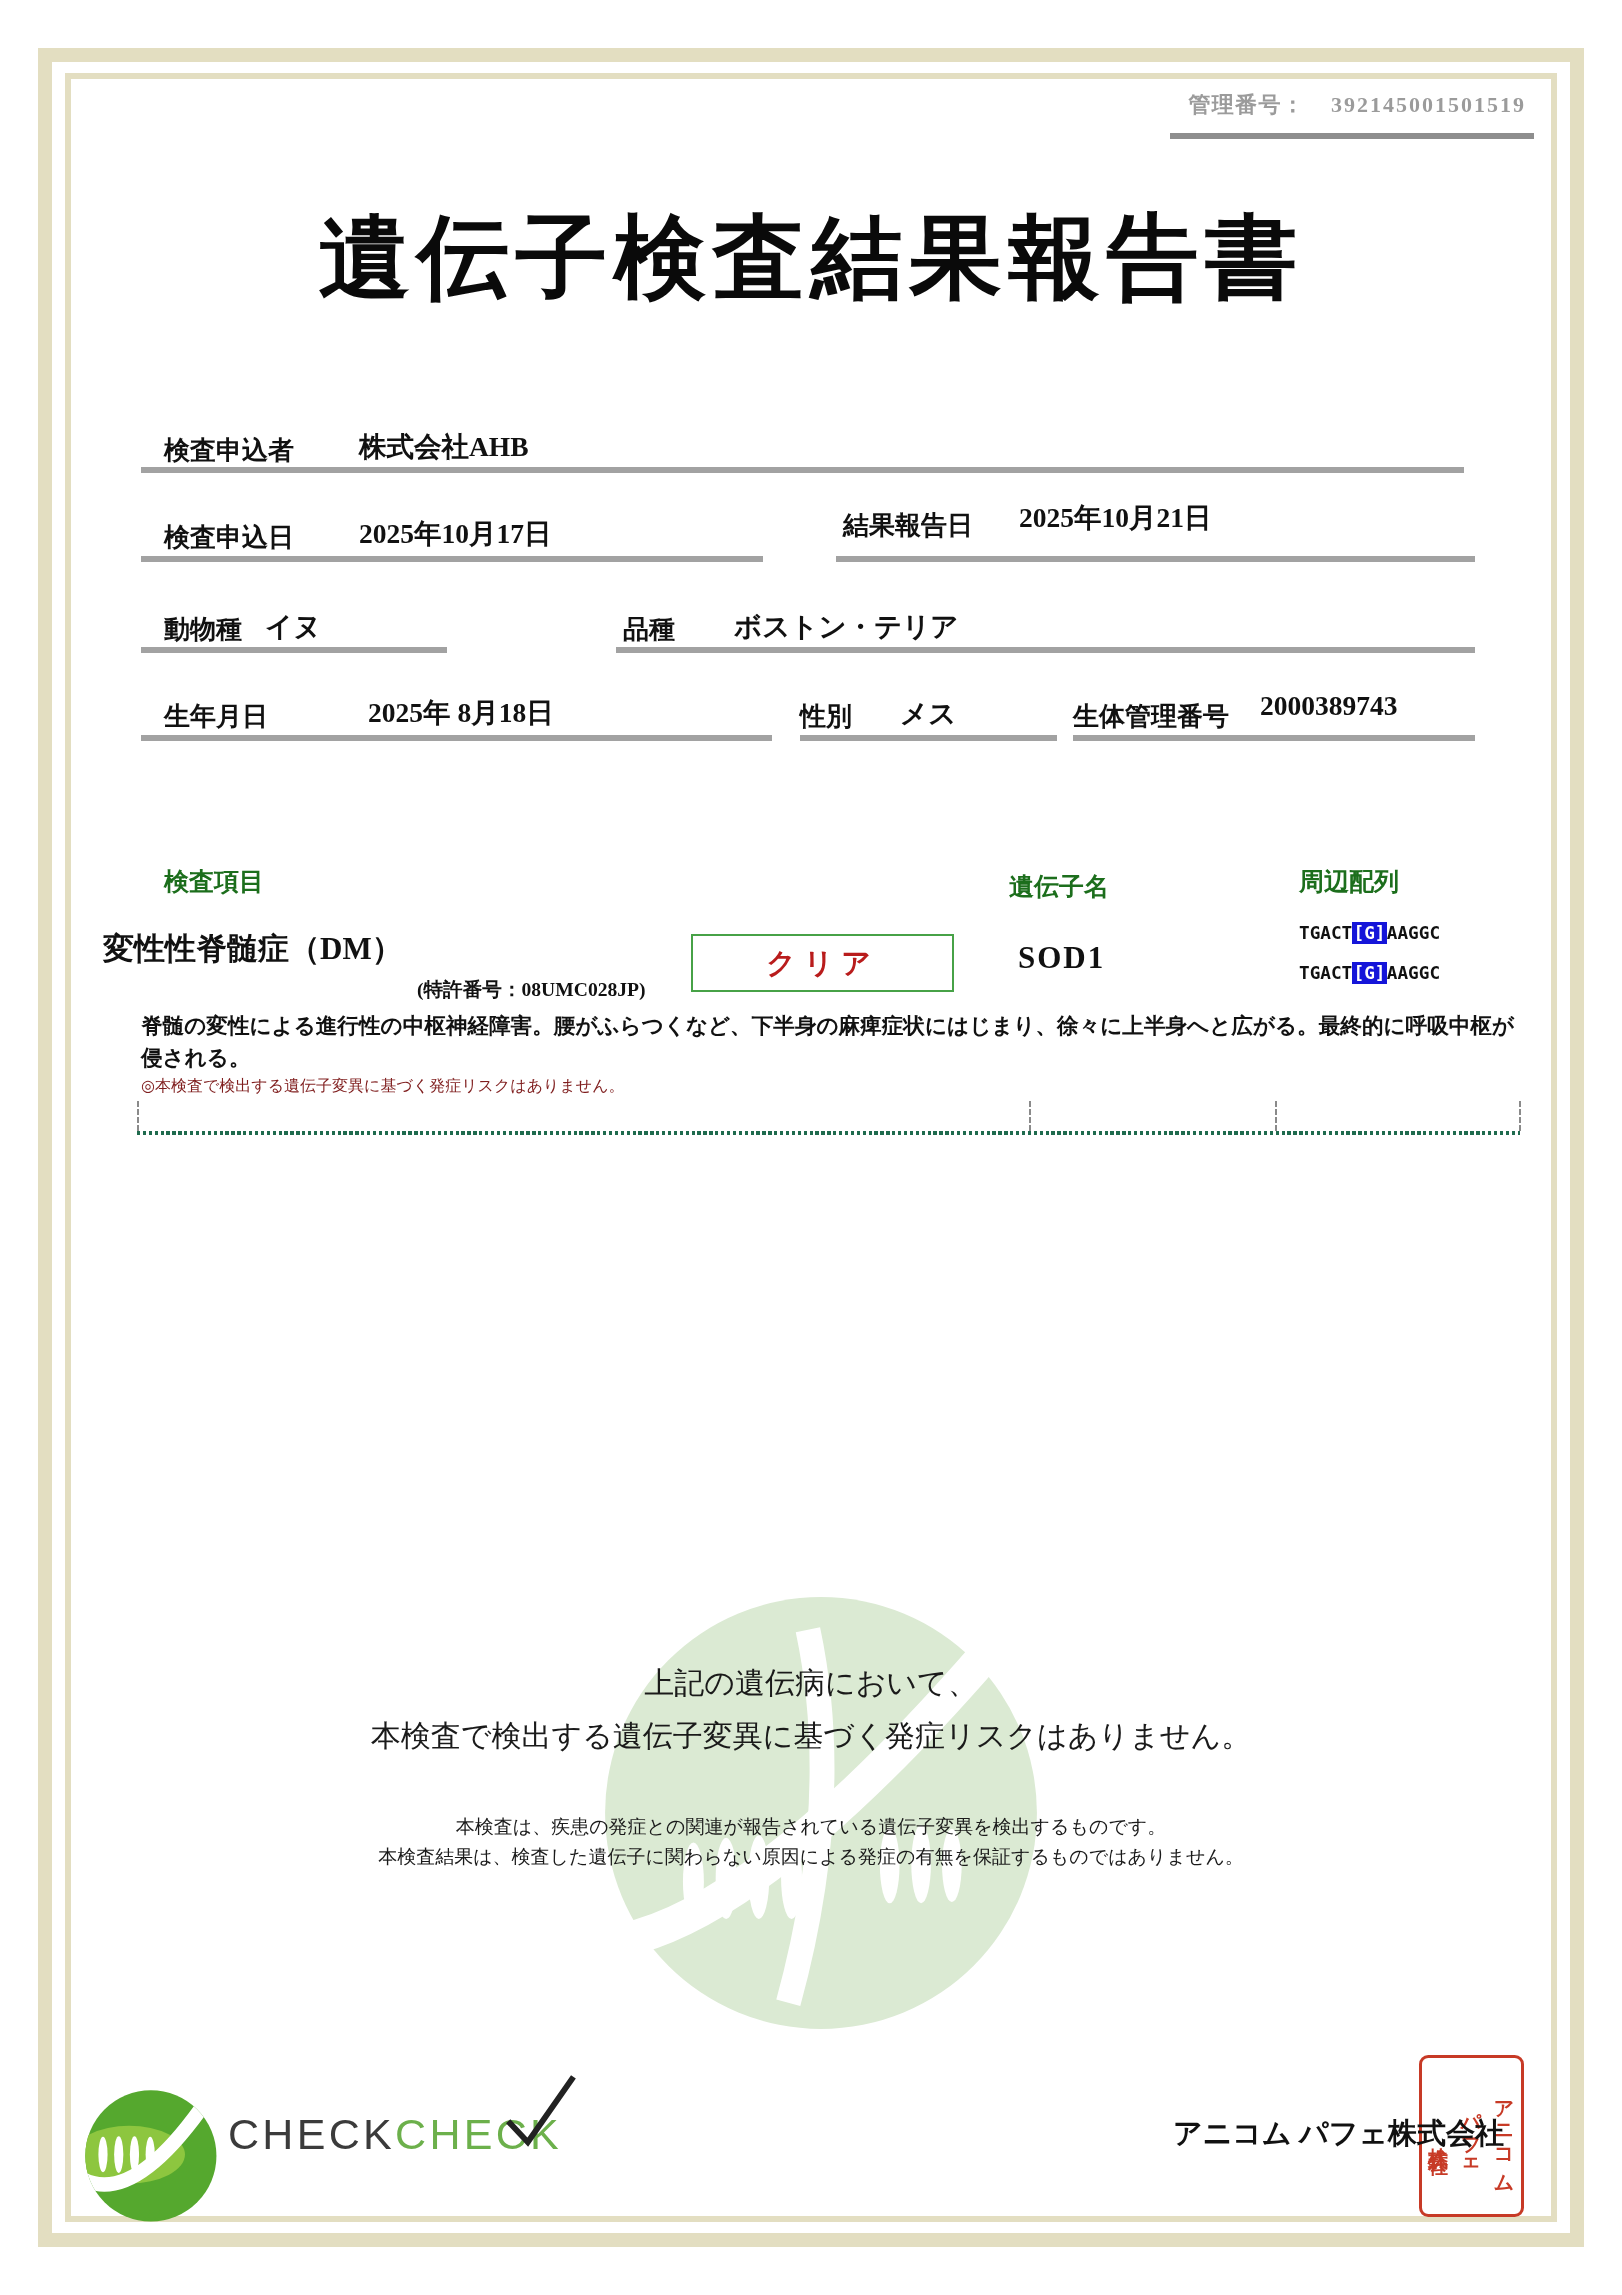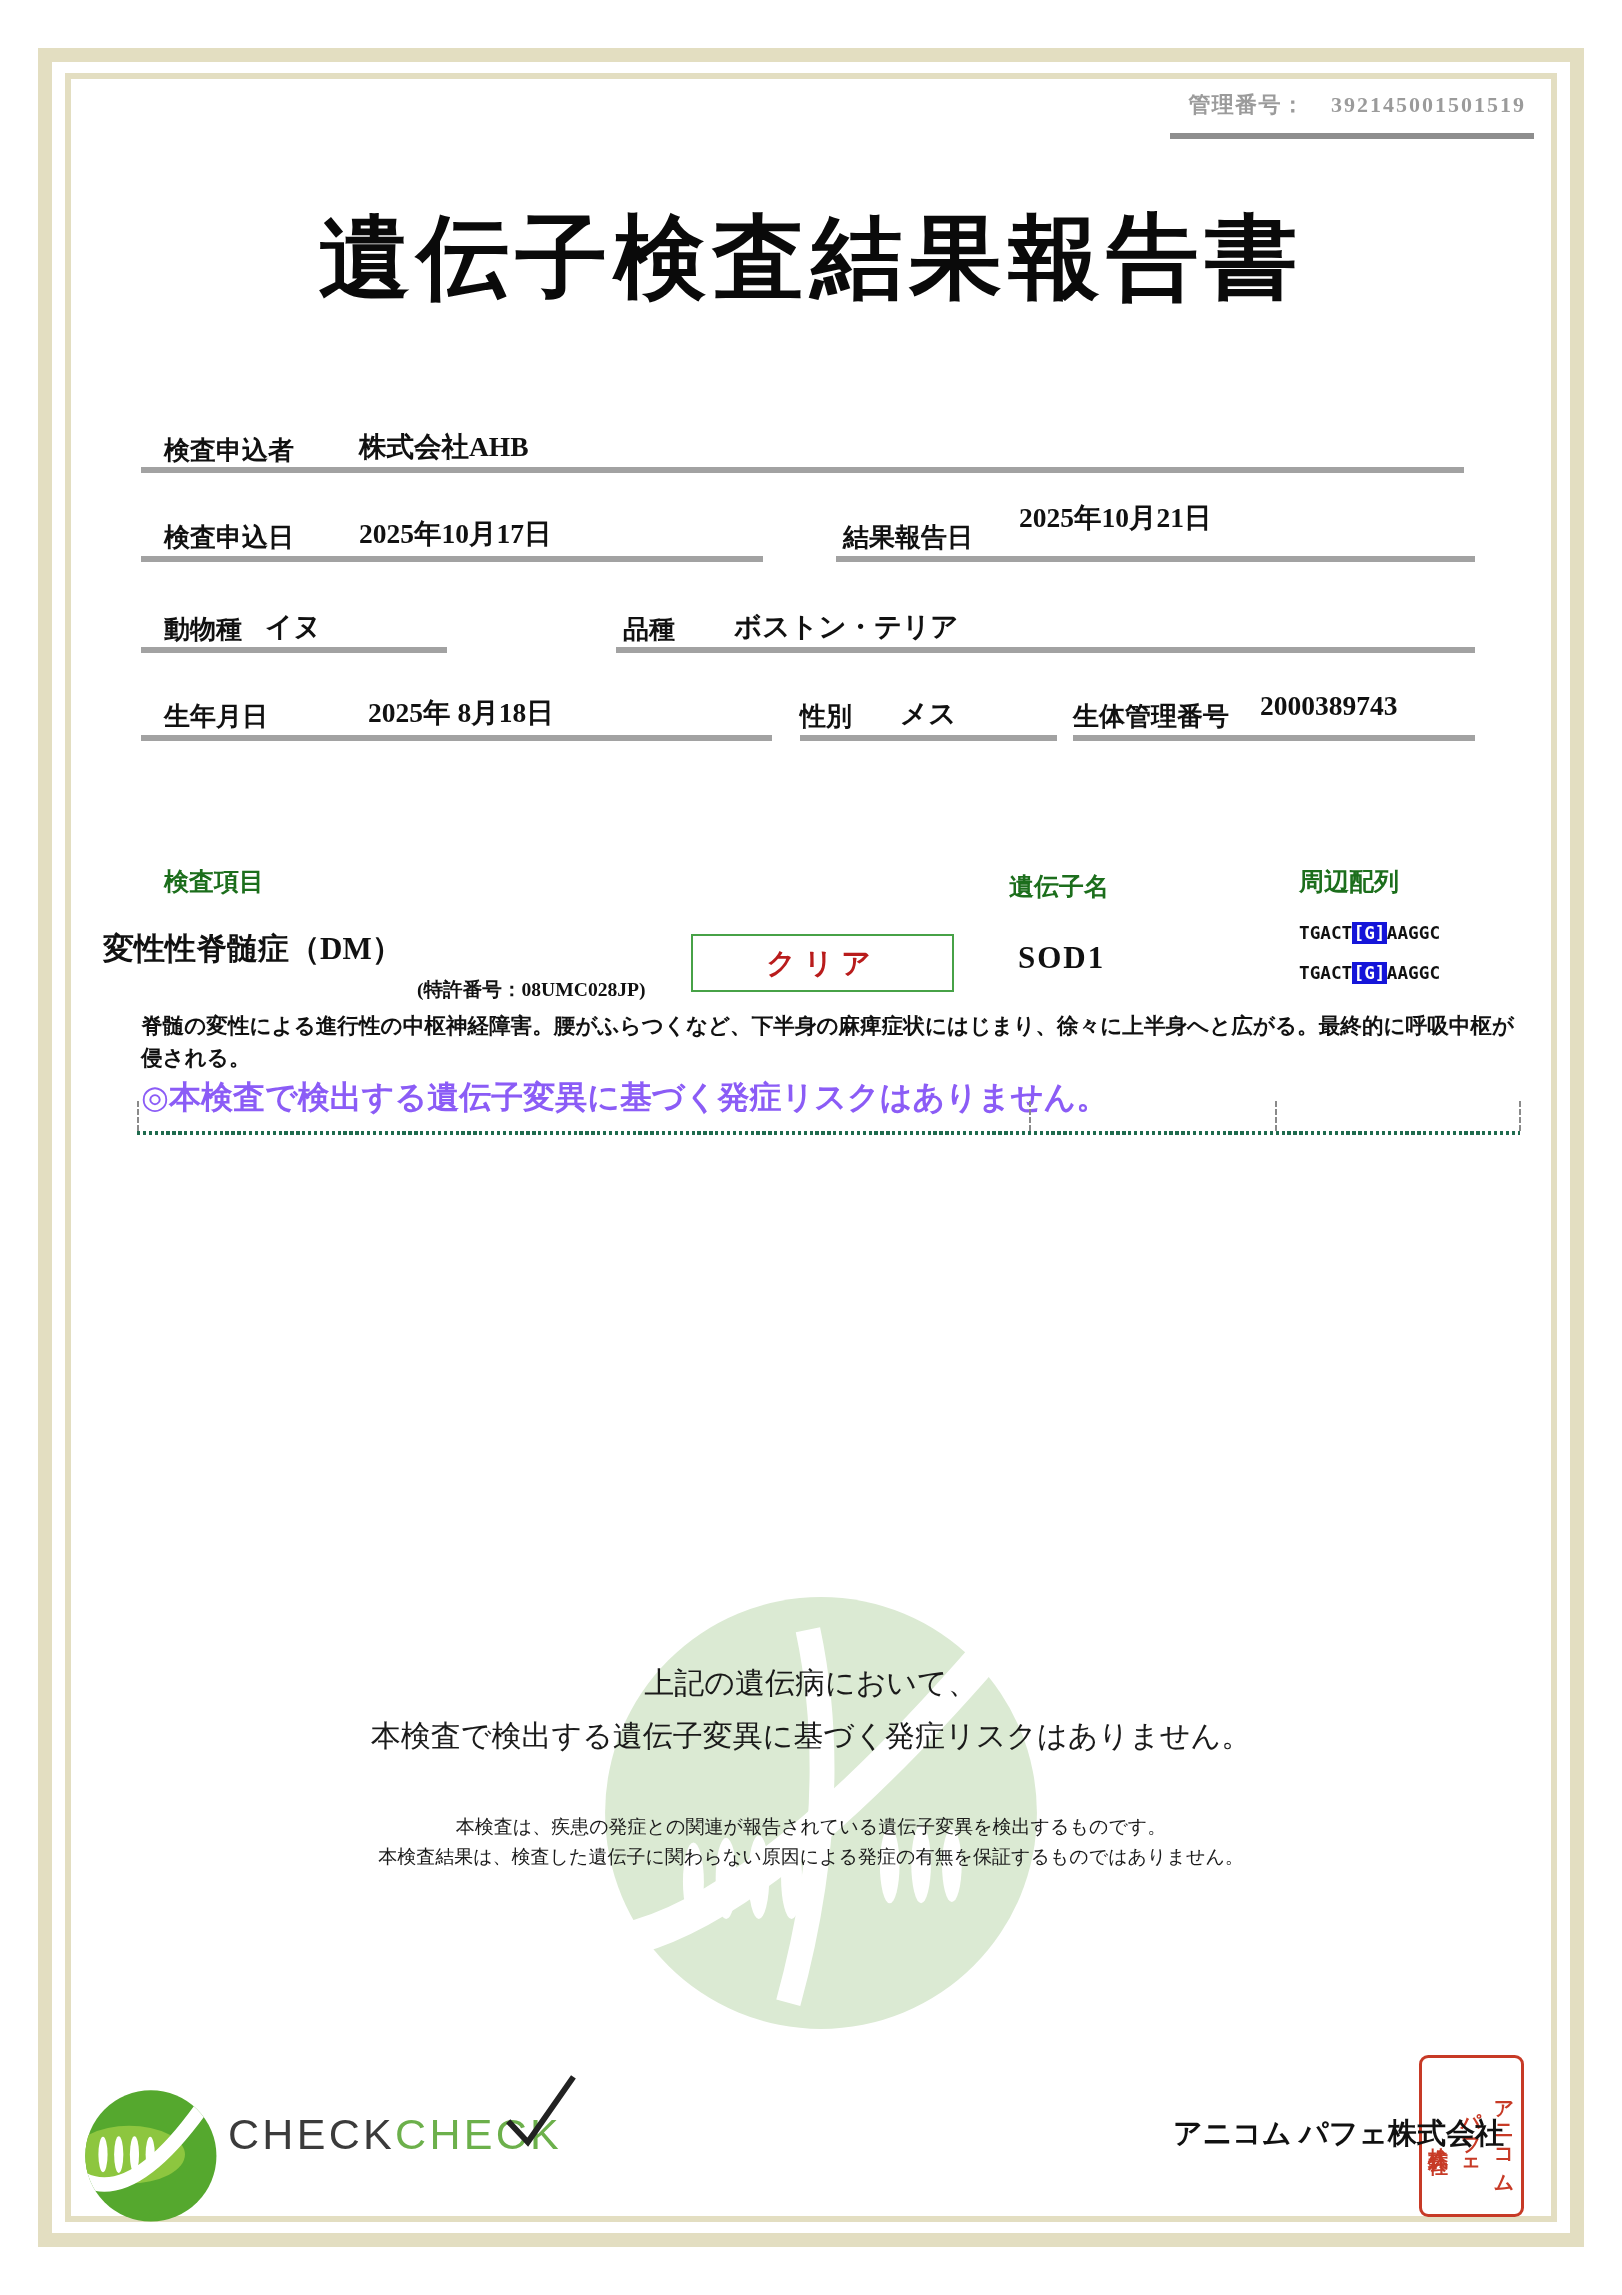--- a/index.html
+++ b/index.html
@@ -27,21 +27,21 @@
   .item-name{font-size:31px;font-weight:bold;white-space:nowrap;}
   .patent{font-size:19.6px;font-weight:bold;white-space:nowrap;}
   .result-box{left:691px;top:934px;width:259px;height:54px;border:2.6px solid #47a247;
               text-align:center;line-height:54px;font-size:29px;color:#b91c1c;
               letter-spacing:7.9px;font-weight:bold;}
   .gene-name{font-size:31px;letter-spacing:2px;font-weight:bold;}
   .seq{font-family:"DejaVu Sans Mono","Liberation Mono",monospace;font-size:17.7px;
        font-weight:bold;white-space:nowrap;}
   .seq .allele{background:#1515d9;color:#ffffff;padding:0.7px 1.3px;}
   .desc{left:141px;top:1011px;width:1389px;font-size:21.6px;font-weight:bold;line-height:1.48;}
-  .risk-note{left:141px;top:1076px;font-size:32px;font-weight:bold;color:#8b5cf6;white-space:nowrap;}
+  .risk-note{left:141px;top:1076px;font-size:16px;font-weight:normal;color:#7f1d1d;white-space:nowrap;}
   
   .dotted-bottom{left:137px;top:1131px;width:1383px;height:3.9px;
     background:repeating-linear-gradient(90deg,#1f6b4e 0 3.3px,transparent 3.3px 5.9px);}
   .vdash{width:0;height:30px;top:1101px;border-left:2px dashed #8a8a8a;}
   
   .sum-line{left:0;width:100%;text-align:center;z-index:2;
             font-family:"Liberation Sans","DejaVu Sans",sans-serif;color:#1a1a1a;}
   .sum-big{font-size:30px;}
   .sum-small{font-size:19px;}
   .watermark{left:592px;top:1584px;z-index:0;}
@@ -90,21 +90,21 @@
 
   <div class="abs title">遺伝子検査結果報告書</div>
 
   <div class="abs flabel" style="left:164px;top:433px;">検査申込者</div>
   <div class="abs fvalue" style="left:359px;top:429px;">株式会社AHB</div>
   <div class="abs uline" style="left:141px;top:467px;width:1323px;"></div>
 
   <div class="abs flabel" style="left:164px;top:520px;">検査申込日</div>
   <div class="abs fvalue" style="left:359px;top:516px;">2025年10月17日</div>
   <div class="abs uline" style="left:141px;top:556px;width:622px;"></div>
-  <div class="abs flabel" style="left:843px;top:520px;">結果報告日</div>
+  <div class="abs flabel" style="left:843px;top:508px;">結果報告日</div>
   <div class="abs fvalue" style="left:1019px;top:500px;">2025年10月21日</div>
   <div class="abs uline" style="left:836px;top:556px;width:639px;"></div>
 
   <div class="abs flabel" style="left:164px;top:612px;">動物種</div>
   <div class="abs fvalue" style="left:265px;top:609px;">イヌ</div>
   <div class="abs uline" style="left:141px;top:647px;width:306px;"></div>
   <div class="abs flabel" style="left:623px;top:612px;">品種</div>
   <div class="abs fvalue" style="left:734px;top:609px;">ボストン・テリア</div>
   <div class="abs uline" style="left:616px;top:647px;width:859px;"></div>
 

